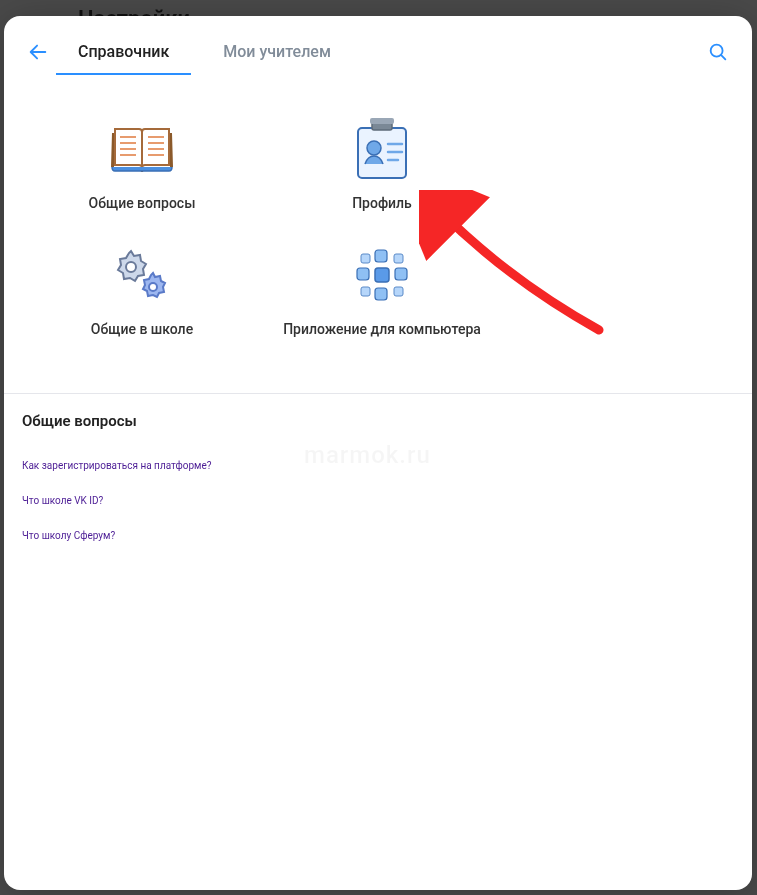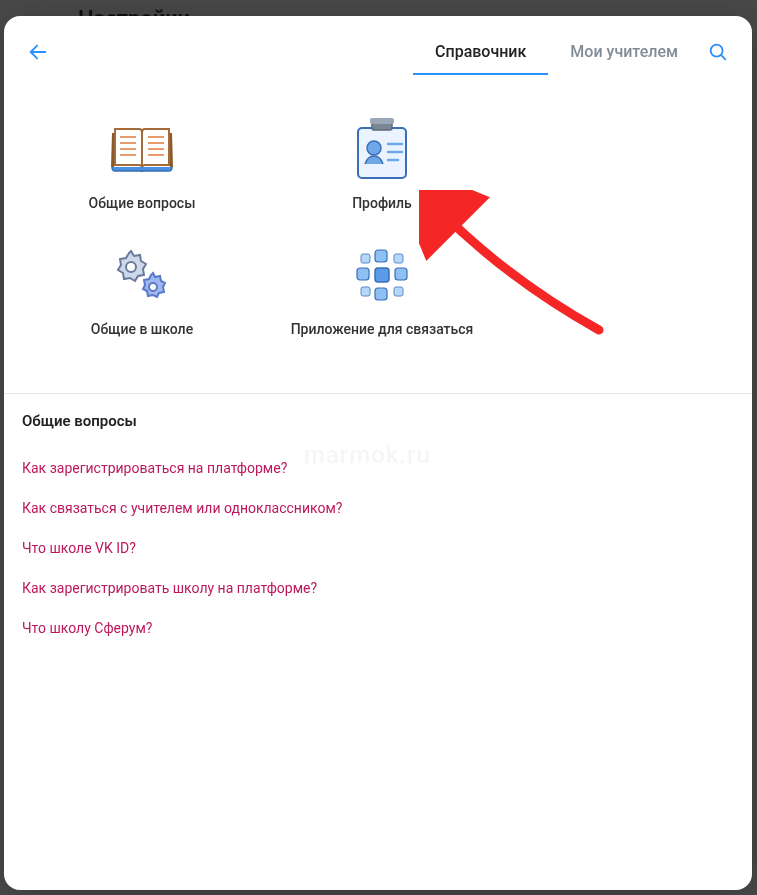--- a/index.html
+++ b/index.html
@@ -27,21 +27,21 @@
     position: relative;
   }
   .back-btn {
     width: 36px; height: 36px;
     display: flex; align-items: center; justify-content: center;
     color: #2a8fff; cursor: pointer;
     flex-shrink: 0;
   }
   .tabs {
     flex: 1;
-    display: flex; justify-content: flex-end; gap: 0;
+    display: flex; justify-content: flex-start; gap: 10px;
   }
   .tab {
     padding: 14px 22px 12px;
     font-size: 16px; font-weight: 500;
     color: #818c99; cursor: pointer;
     border-bottom: 2px solid transparent;
   }
   .tab.active {
     color: #222; border-bottom: 2px solid #2a8fff;
   }
@@ -65,21 +65,21 @@
   .cat .lbl { margin-top: 10px; font-size: 14px; font-weight: 500; color: #333; text-align: center; }
   .section {
     padding: 18px 18px 8px;
   }
   .sec-title {
     font-size: 15px; font-weight: 600; color: #222;
     margin-bottom: 18px;
   }
   .qlink {
     display: block;
-    font-size: 14px; color: #be185d;
+    font-size: 10px; color: #4c1d95;
     padding: 12px 0;
     cursor: pointer;
   }
   .arrow {
     position: absolute;
     top: 174px; left: 415px;
     width: 190px; height: 150px;
     pointer-events: none;
   }
   .watermark {
@@ -171,31 +171,29 @@
           <rect x="4" y="22" width="12" height="12" rx="3" fill="#8fc0f4" stroke="#3a6fb5" stroke-width="1.2"></rect>
           <rect x="42" y="22" width="12" height="12" rx="3" fill="#8fc0f4" stroke="#3a6fb5" stroke-width="1.2"></rect>
           <rect x="22" y="4" width="12" height="12" rx="3" fill="#8fc0f4" stroke="#3a6fb5" stroke-width="1.2"></rect>
           <rect x="22" y="42" width="12" height="12" rx="3" fill="#8fc0f4" stroke="#3a6fb5" stroke-width="1.2"></rect>
           <rect x="8" y="8" width="9" height="9" rx="2" fill="#b6d6fa" stroke="#5a8ac8"></rect>
           <rect x="41" y="8" width="9" height="9" rx="2" fill="#b6d6fa" stroke="#5a8ac8"></rect>
           <rect x="8" y="41" width="9" height="9" rx="2" fill="#b6d6fa" stroke="#5a8ac8"></rect>
           <rect x="41" y="41" width="9" height="9" rx="2" fill="#b6d6fa" stroke="#5a8ac8"></rect>
         </svg>
       </div>
-      <span class="lbl">Приложение для связаться</span>
+      <span class="lbl">Приложение для компьютера</span>
     </div>
 
   </div>
 
   <div class="section">
     <div class="sec-title">Общие вопросы</div>
     <a class="qlink">Как зарегистрироваться на платформе?</a>
-    <a class="qlink">Как связаться с учителем или одноклассником?</a>
     <a class="qlink">Что школе VK ID?</a>
-    <a class="qlink">Как зарегистрировать школу на платформе?</a>
     <a class="qlink">Что школу Сферум?</a>
   </div>
 
   <div class="watermark">marmok.ru</div>
 
   <svg class="arrow" viewBox="0 0 190 150">
     <defs>
       <marker id="ah" markerWidth="14" markerHeight="14" refX="3" refY="5" orient="auto">
         <path d="M0 0 L12 5 L0 10 z" fill="#f52626"></path>
       </marker>

